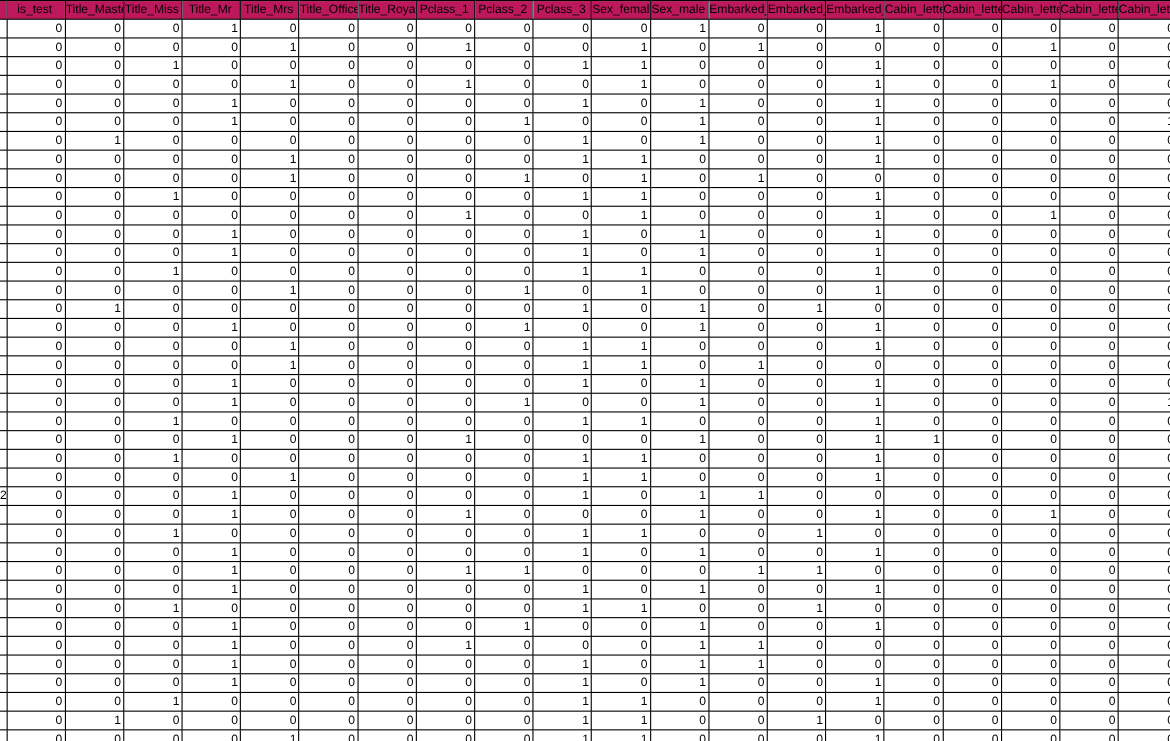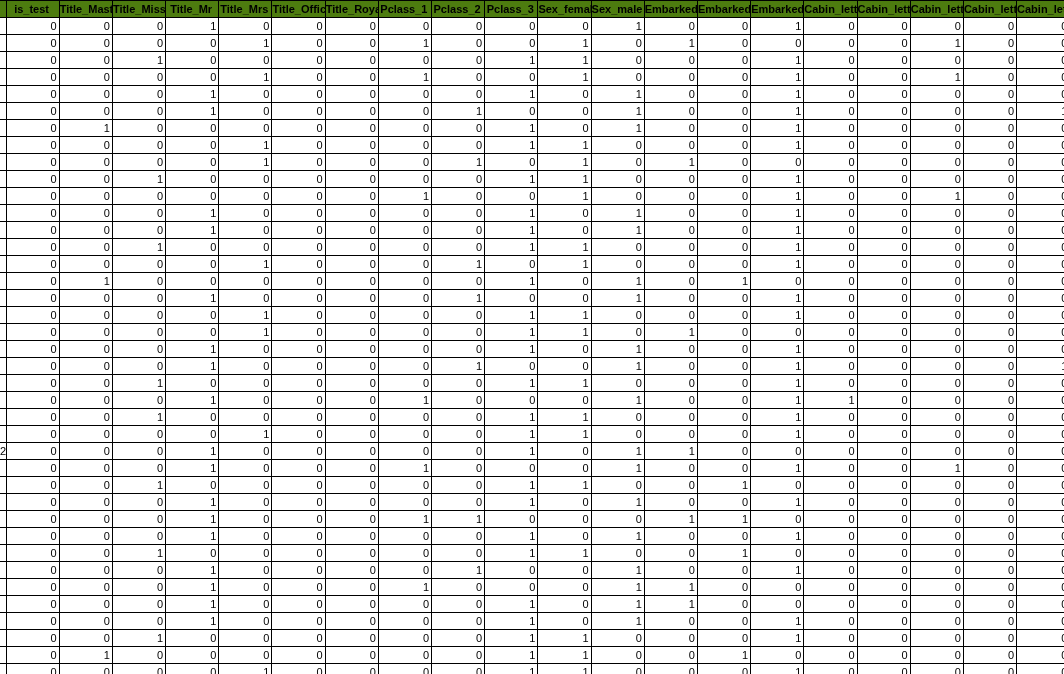--- a/index.html
+++ b/index.html
@@ -27,23 +27,23 @@
     padding: 0 2px 0 0;
     height: 16px;
     line-height: 16px;
     font-size: 11px;
     box-sizing: border-box;
     overflow: hidden;
     white-space: nowrap;
     text-overflow: clip;
   }
   th {
-    font-weight: bold;
+    font-weight: normal;
     text-align: center;
-    background: #4d7c0f;
+    background: #be185d;
   }
   td {
     text-align: right;
   }
   
   col.partial-left { width: 6px; }
   td.partial { border-left: none; }
   th.partial { border-left: none; }
 </style>
 </head>

